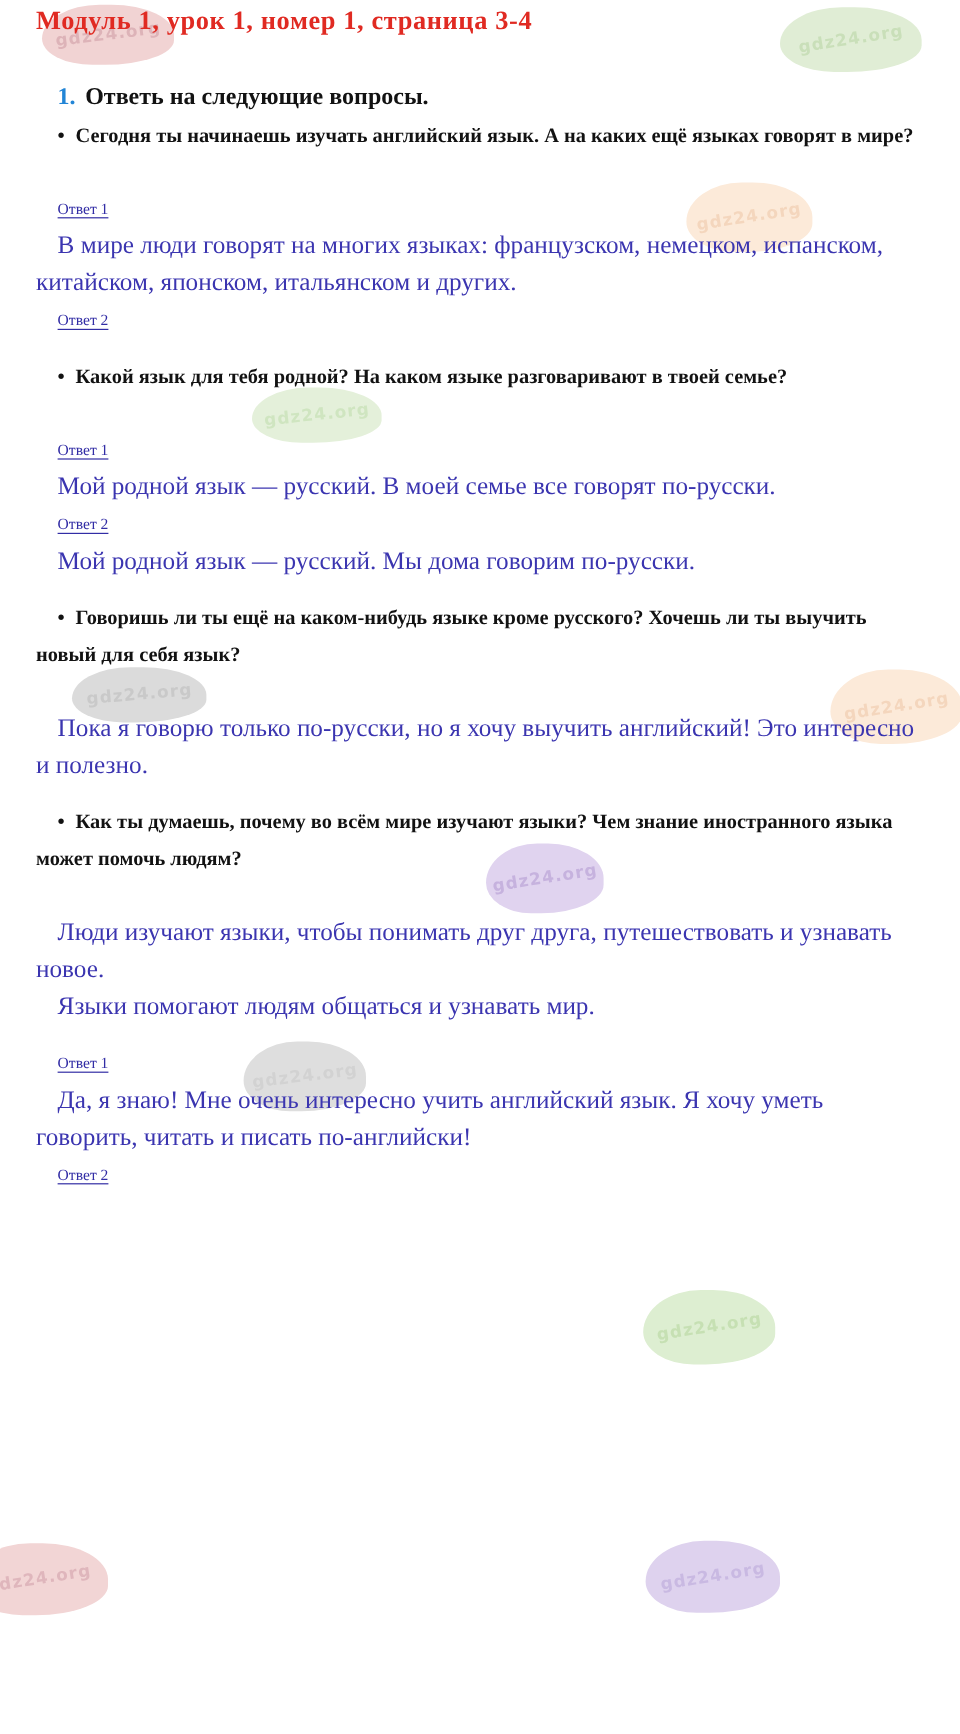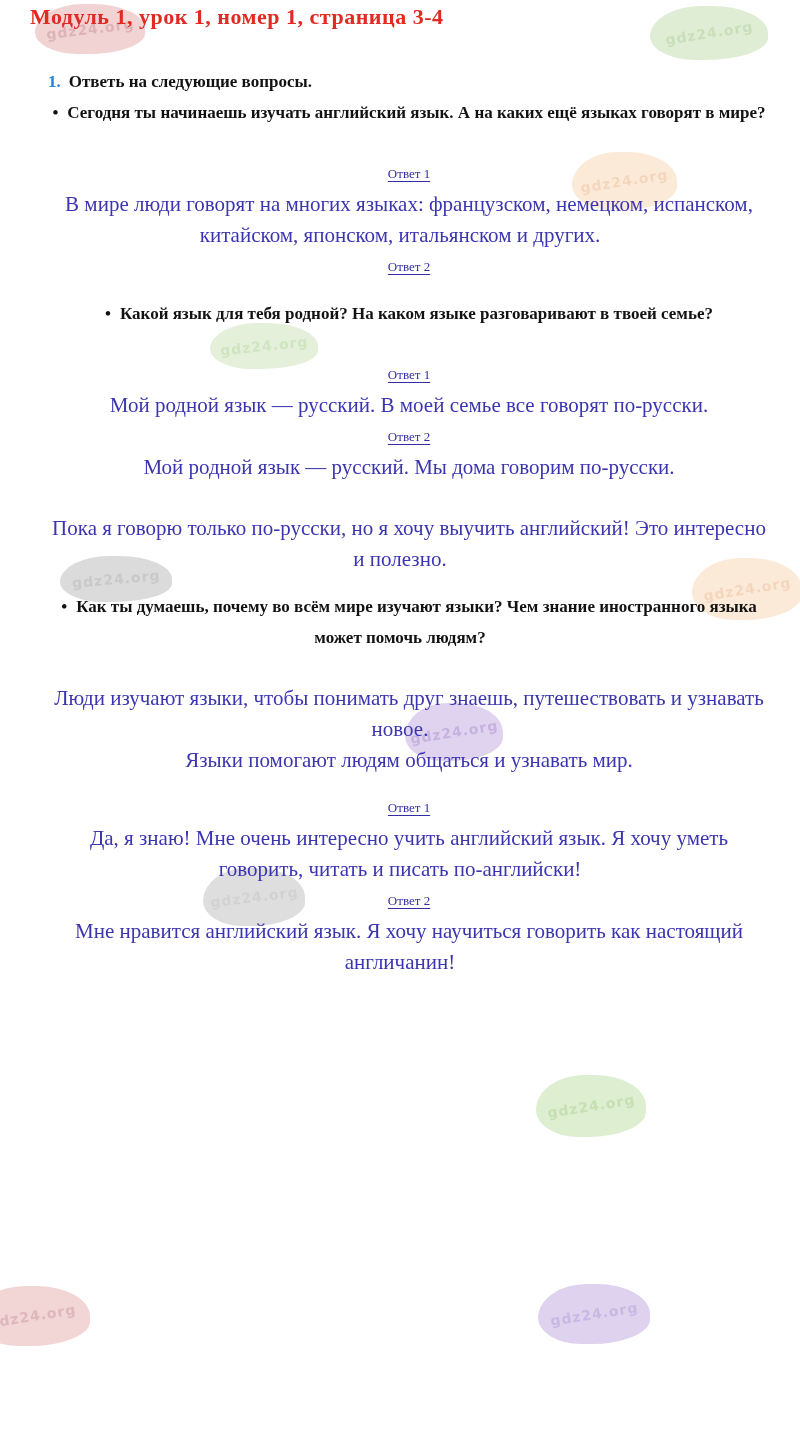--- a/index.html
+++ b/index.html
@@ -25,25 +25,25 @@
   .watermark .wm-text{
     font-size:14px;font-weight:bold;letter-spacing:1px;
     white-space:nowrap;
   }
   .content{position:relative;z-index:1;padding:4px 30px 0 30px;font-family:Liberation Serif, serif;}
   .title{
     margin:0;color:var(--c-title);
     font-size:22px;font-weight:bold;letter-spacing:.5px;
   }
   .task-line{
-    margin:36px 0 0 0;font-size:17px;line-height:31px;
+    margin:36px 0 0 0;font-size:20px;line-height:31px;
     text-indent:18px;font-weight:bold;color:var(--c-question);
   }
   .task-num{color:var(--c-tasknum);margin-right:8px;}
-  .section{margin:0;text-align:center;}
+  .section{margin:0;}
   .section + .section{margin-top:16px;}
   .question{
     margin:0;font-size:17px;line-height:31px;font-weight:bold;
     color:var(--c-question);text-indent:18px;
   }
   .bullet{margin-right:9px;}
   .answers{margin-top:30px;}
   .section:last-child .answers{margin-top:0;}
   .answer-label{
     margin:0;font-size:13px;line-height:31px;color:var(--c-label);
@@ -108,34 +108,34 @@
         <div class="section">
           <p class="question"><span class="bullet">•</span><span>Какой язык для тебя родной? На каком языке разговаривают в твоей семье?</span></p>
           <div class="answers">
             <p class="answer-label">Ответ 1</p>
             <p class="answer-text">Мой родной язык — русский. В моей семье все говорят по-русски.</p>
             <p class="answer-label">Ответ 2</p>
             <p class="answer-text">Мой родной язык — русский. Мы дома говорим по-русски.</p>
           </div>
         </div>
         <div class="section">
+          <p class="question"><span class="bullet">•</span><span>Говоришь ли ты ещё на каком-нибудь языке кроме русского? Хочешь ли ты выучить новый для себя язык?</span></p>
           <div class="answers">
             <p class="answer-text">Пока я говорю только по-русски, но я хочу выучить английский! Это интересно и полезно.</p>
           </div>
         </div>
         <div class="section">
           <p class="question"><span class="bullet">•</span><span>Как ты думаешь, почему во всём мире изучают языки? Чем знание иностранного языка может помочь людям?</span></p>
           <div class="answers">
-            <p class="answer-text">Люди изучают языки, чтобы понимать друг знаешь, путешествовать и узнавать новое.</p>
+            <p class="answer-text">Люди изучают языки, чтобы понимать друг друга, путешествовать и узнавать новое.</p>
             <p class="answer-text">Языки помогают людям общаться и узнавать мир.</p>
           </div>
         </div>
         <div class="section">
           <div class="answers">
             <p class="answer-label">Ответ 1</p>
             <p class="answer-text">Да, я знаю! Мне очень интересно учить английский язык. Я хочу уметь говорить, читать и писать по-английски!</p>
             <p class="answer-label">Ответ 2</p>
-            <p class="answer-text">Мне нравится английский язык. Я хочу научиться говорить как настоящий англичанин!</p>
           </div>
         </div>
       </div>
   </div>
 </div>
 
 </body></html>

